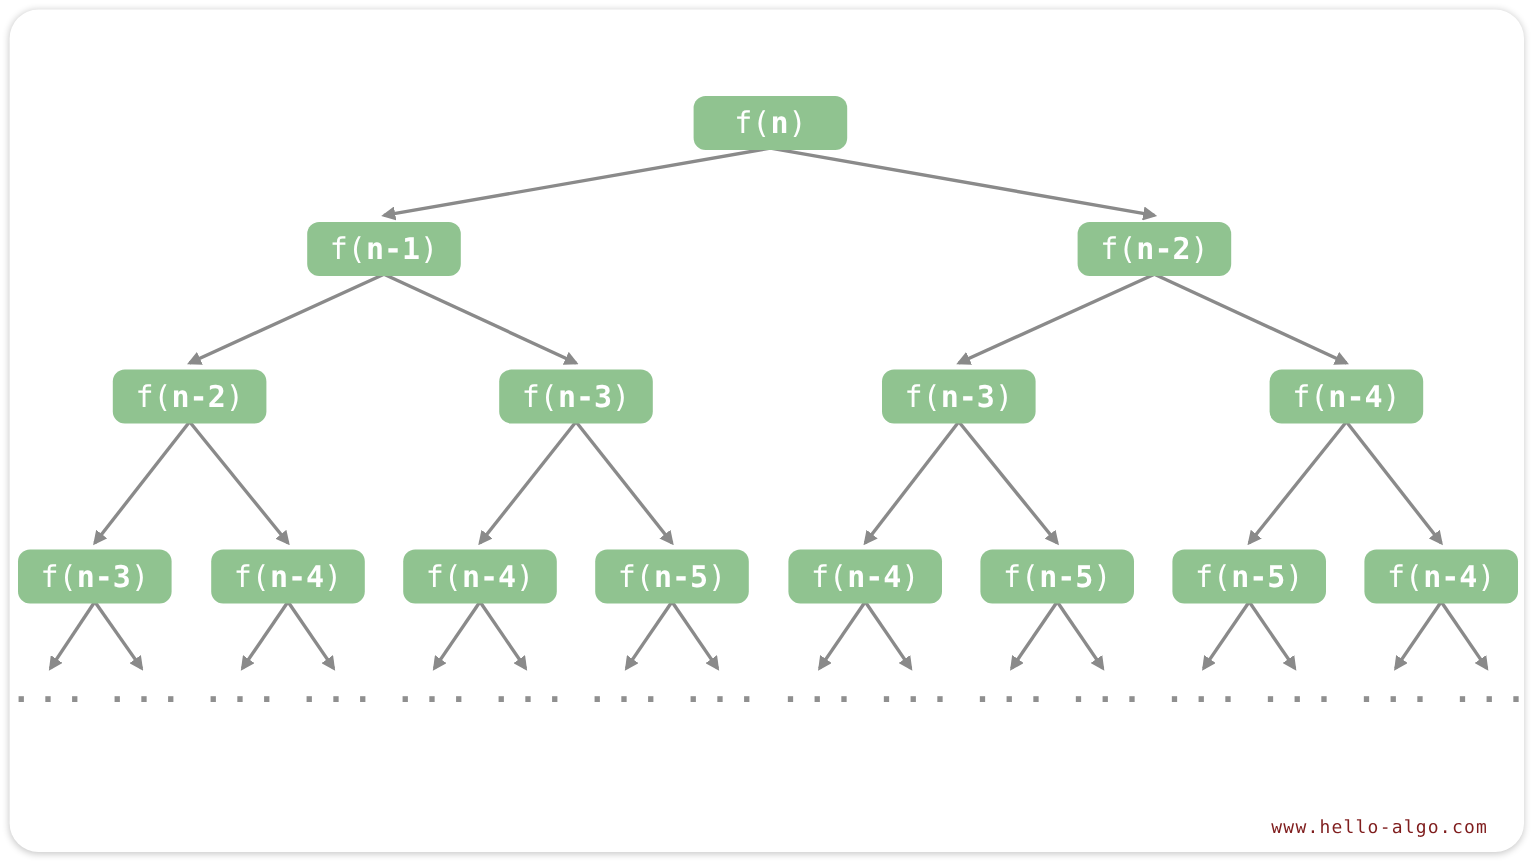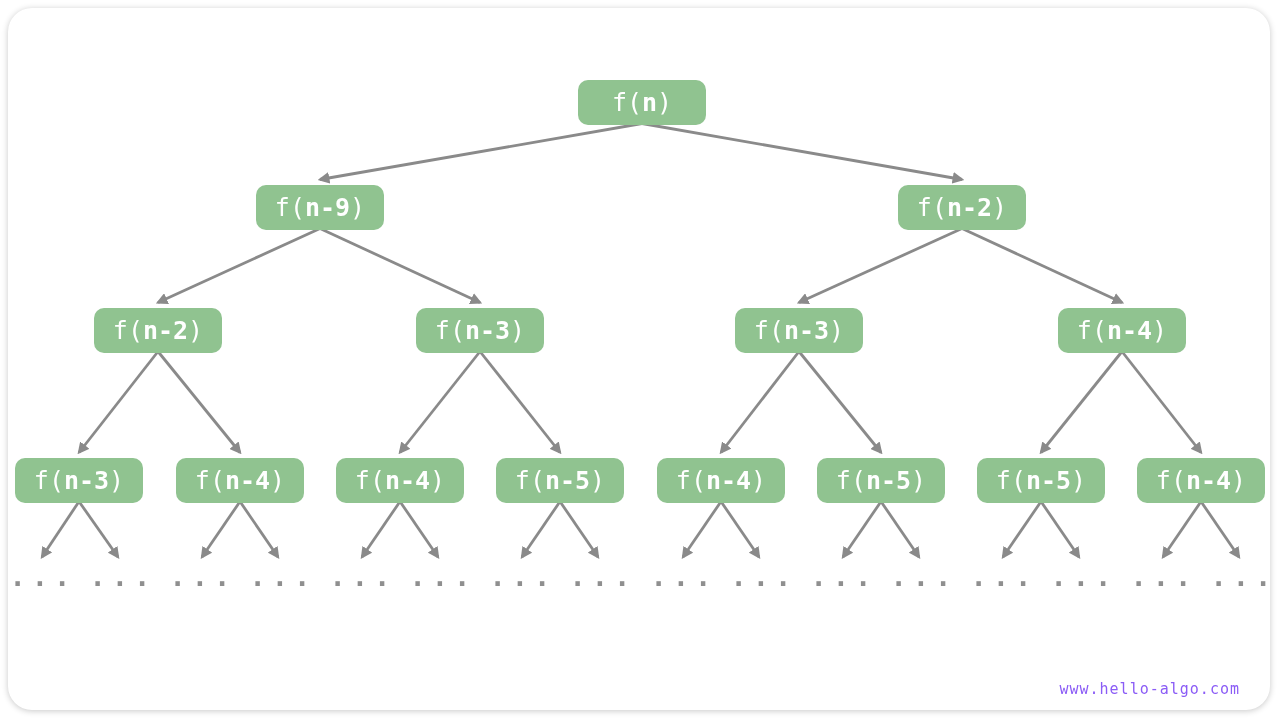--- a/index.html
+++ b/index.html
@@ -113,21 +113,21 @@
       </g>
   </svg>
   <div id="nodes-layer">
       <div class="node" style="left: 578px; top: 79.5px; background: rgb(144, 195, 144); color: rgb(255, 255, 255);">
         <span>f(</span>
         <span class="b">n</span>
         <span>)</span>
       </div>
       <div class="node" style="left: 256px; top: 184.5px; background: rgb(144, 195, 144); color: rgb(255, 255, 255);">
         <span>f(</span>
-        <span class="b">n-9</span>
+        <span class="b">n-1</span>
         <span>)</span>
       </div>
       <div class="node" style="left: 898px; top: 184.5px; background: rgb(144, 195, 144); color: rgb(255, 255, 255);">
         <span>f(</span>
         <span class="b">n-2</span>
         <span>)</span>
       </div>
       <div class="node" style="left: 94px; top: 307.5px; background: rgb(144, 195, 144); color: rgb(255, 255, 255);">
         <span>f(</span>
         <span class="b">n-2</span>
@@ -200,13 +200,13 @@
       <div class="dots" style="left: 761px; top: 563px; color: rgb(143, 143, 143);">...</div>
       <div class="dots" style="left: 841px; top: 563px; color: rgb(143, 143, 143);">...</div>
       <div class="dots" style="left: 921px; top: 563px; color: rgb(143, 143, 143);">...</div>
       <div class="dots" style="left: 1001px; top: 563px; color: rgb(143, 143, 143);">...</div>
       <div class="dots" style="left: 1081px; top: 563px; color: rgb(143, 143, 143);">...</div>
       <div class="dots" style="left: 1161px; top: 563px; color: rgb(143, 143, 143);">...</div>
       <div class="dots" style="left: 1241px; top: 563px; color: rgb(143, 143, 143);">...</div>
     </div>
 </div>
 
-<div class="watermark" style="color: #8b5cf6;">www.hello-algo.com</div>
+<div class="watermark" style="color: #7f1d1d;">www.hello-algo.com</div>
 
 </body></html>

